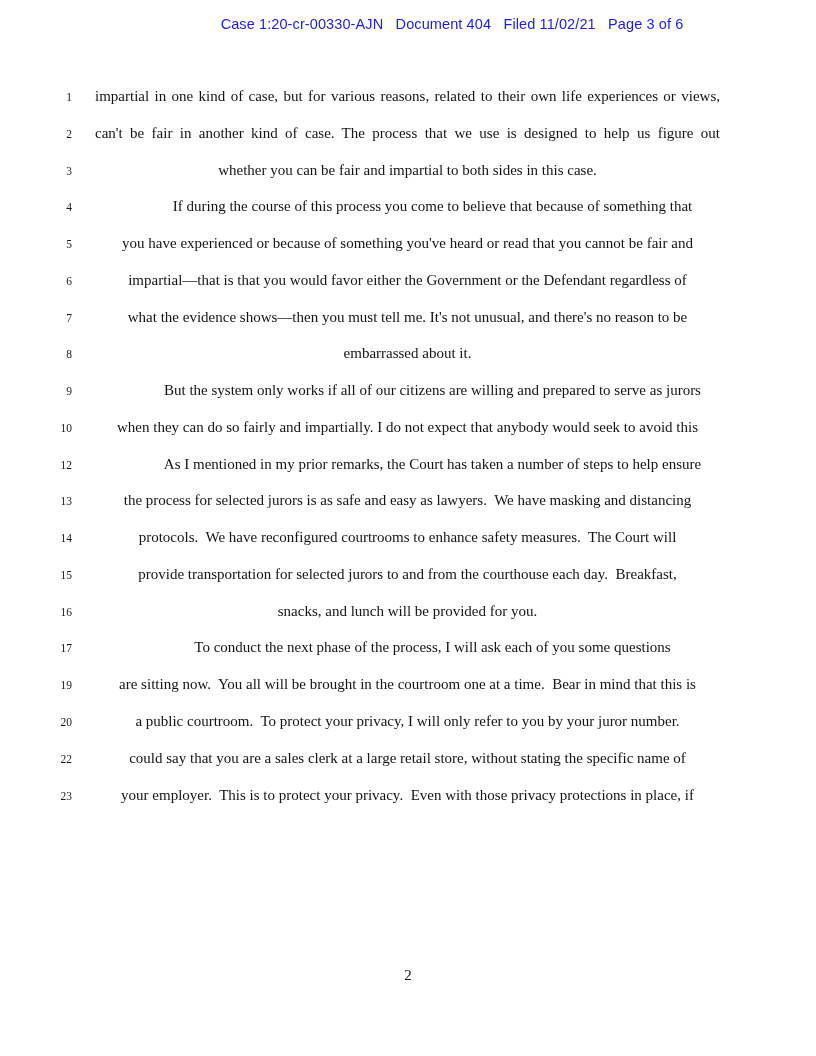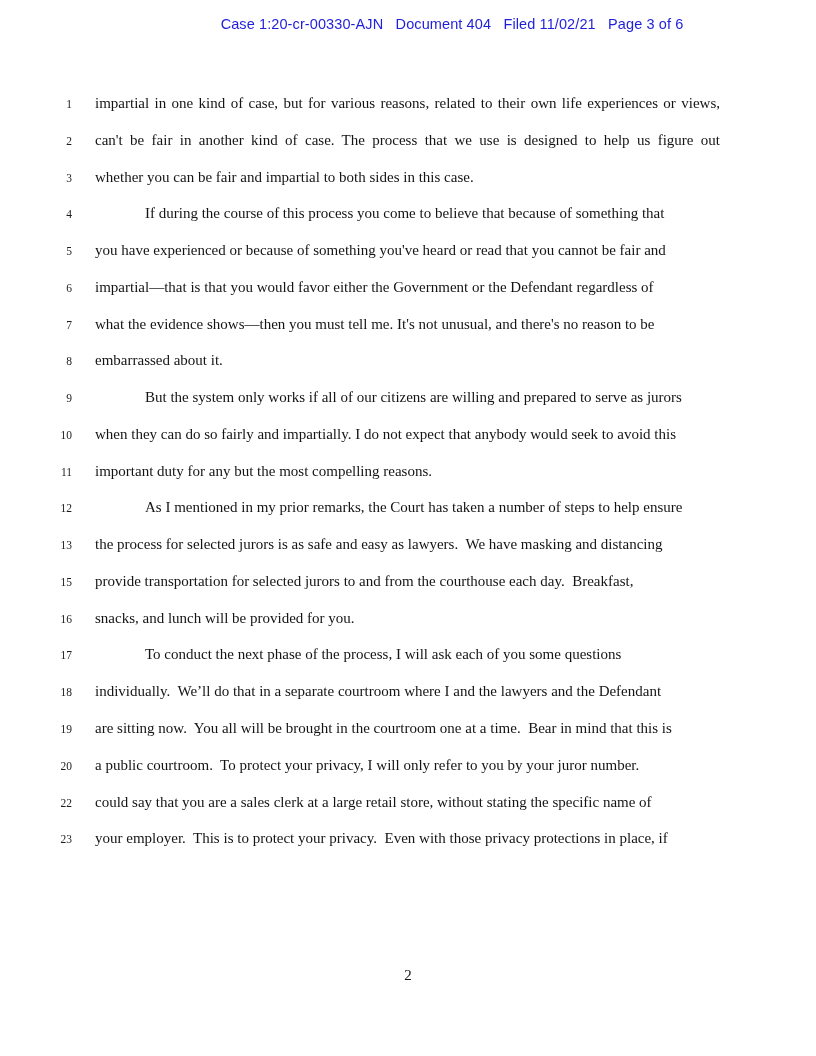--- a/index.html
+++ b/index.html
@@ -22,21 +22,21 @@
     left: 0;
     width: 100%;
     text-align: center;
     font-family: "Liberation Sans", sans-serif;
     font-size: 14.5px;
     letter-spacing: 0.1px;
     white-space: pre;
   }
   .content {
     position: absolute;
-    top: 85px;
+    top: 78px;
     left: 0;
     width: 724px;
   }
   .row {
     height: 36.78px;
     line-height: 36.78px;
     white-space: nowrap;
   }
   .num {
     display: inline-block;
@@ -46,20 +46,21 @@
     color: #1c1c1c;
   }
   .txt {
     display: inline-block;
     vertical-align: baseline;
     margin-left: 23px;
     width: 625px;
     font-size: 15px;
     white-space: pre;
     overflow: visible;
+    text-align: center;
   }
   .txt.indent {
     text-indent: 50px;
   }
   .txt.justify {
     white-space: normal;
     text-align: justify;
     text-align-last: justify;
   }
   .page-number {
@@ -81,27 +82,26 @@
       <div class="row"><span class="num">1</span><span class="txt justify">impartial in one kind of case, but for various reasons, related to their own life experiences or views,</span></div>
       <div class="row"><span class="num">2</span><span class="txt justify">can't be fair in another kind of case. The process that we use is designed to help us figure out</span></div>
       <div class="row"><span class="num">3</span><span class="txt">whether you can be fair and impartial to both sides in this case.</span></div>
       <div class="row"><span class="num">4</span><span class="txt indent">If during the course of this process you come to believe that because of something that</span></div>
       <div class="row"><span class="num">5</span><span class="txt">you have experienced or because of something you've heard or read that you cannot be fair and</span></div>
       <div class="row"><span class="num">6</span><span class="txt">impartial—that is that you would favor either the Government or the Defendant regardless of</span></div>
       <div class="row"><span class="num">7</span><span class="txt">what the evidence shows—then you must tell me. It's not unusual, and there's no reason to be</span></div>
       <div class="row"><span class="num">8</span><span class="txt">embarrassed about it.</span></div>
       <div class="row"><span class="num">9</span><span class="txt indent">But the system only works if all of our citizens are willing and prepared to serve as jurors</span></div>
       <div class="row"><span class="num">10</span><span class="txt">when they can do so fairly and impartially. I do not expect that anybody would seek to avoid this</span></div>
-      <div class="row"><span class="num">11</span><span class="txt">important duty for any but the most compelling reasons.</span></div>
       <div class="row"><span class="num">12</span><span class="txt indent">As I mentioned in my prior remarks, the Court has taken a number of steps to help ensure</span></div>
       <div class="row"><span class="num">13</span><span class="txt">the process for selected jurors is as safe and easy as lawyers.  We have masking and distancing</span></div>
+      <div class="row"><span class="num">14</span><span class="txt">protocols.  We have reconfigured courtrooms to enhance safety measures.  The Court will</span></div>
       <div class="row"><span class="num">15</span><span class="txt">provide transportation for selected jurors to and from the courthouse each day.  Breakfast,</span></div>
       <div class="row"><span class="num">16</span><span class="txt">snacks, and lunch will be provided for you.</span></div>
       <div class="row"><span class="num">17</span><span class="txt indent">To conduct the next phase of the process, I will ask each of you some questions</span></div>
-      <div class="row"><span class="num">18</span><span class="txt">individually.  We’ll do that in a separate courtroom where I and the lawyers and the Defendant</span></div>
       <div class="row"><span class="num">19</span><span class="txt">are sitting now.  You all will be brought in the courtroom one at a time.  Bear in mind that this is</span></div>
       <div class="row"><span class="num">20</span><span class="txt">a public courtroom.  To protect your privacy, I will only refer to you by your juror number.</span></div>
       <div class="row"><span class="num">22</span><span class="txt">could say that you are a sales clerk at a large retail store, without stating the specific name of</span></div>
       <div class="row"><span class="num">23</span><span class="txt">your employer.  This is to protect your privacy.  Even with those privacy protections in place, if</span></div>
     </div>
 
   <div class="page-number">2</div>
 </div>
 
 </body></html>

